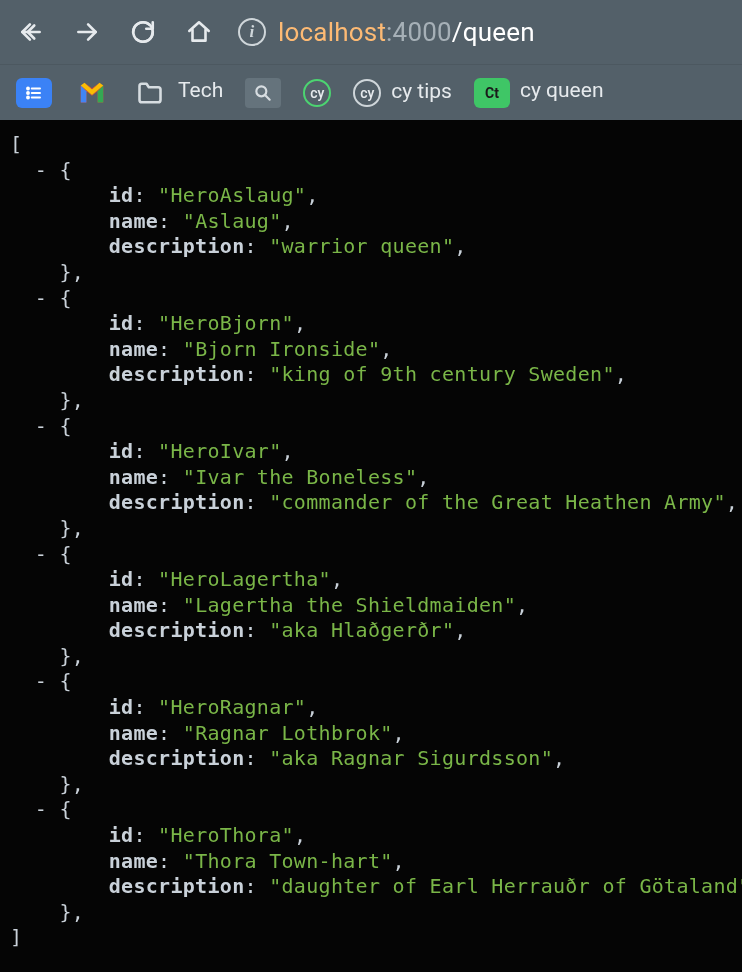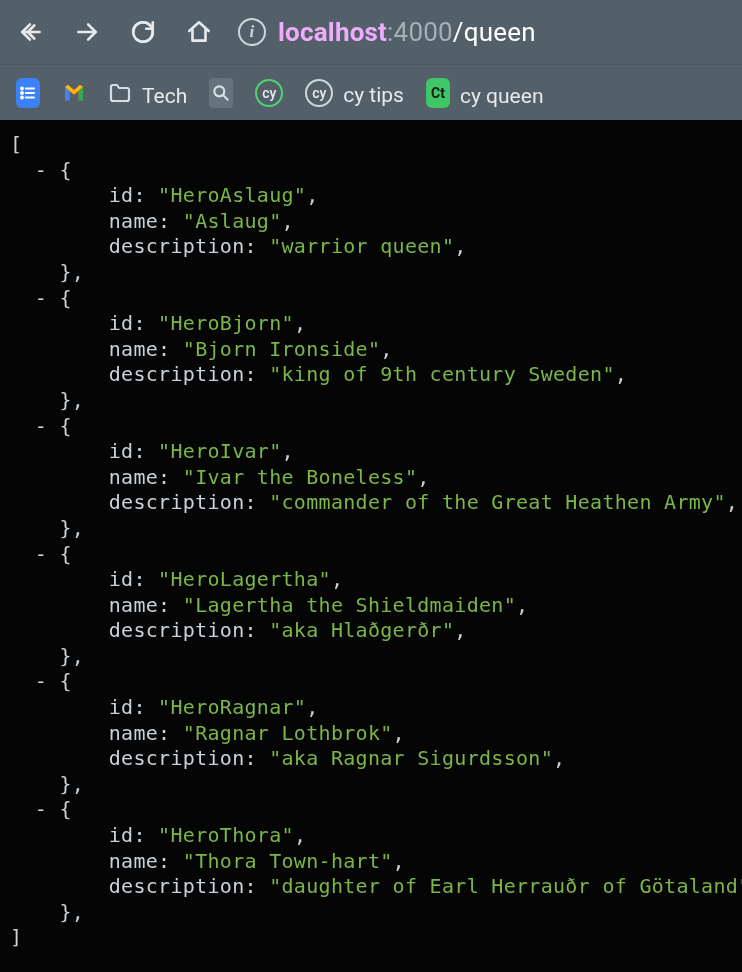--- a/index.html
+++ b/index.html
@@ -35,21 +35,21 @@
   .url-bar {
     display: flex;
     align-items: center;
     gap: 12px;
     flex: 1;
     color: #e6eaed;
     font-size: 26px;
     font-weight: 400;
     letter-spacing: 0.2px;
   }
-  .url-host { color: #f0abfc; font-weight: bold; }
+  .url-host { color: #fdba74; }
   .url-port { color: #a6b0b7; }
   .url-path { color: #ffffff; }
   .info-icon {
     width: 28px;
     height: 28px;
     border: 2px solid #cfd6da;
     border-radius: 50%;
     display: flex;
     align-items: center;
     justify-content: center;
@@ -65,30 +65,30 @@
     background: #536069;
     height: 56px;
     display: flex;
     align-items: center;
     padding: 0 14px;
     gap: 18px;
     border-top: 1px solid rgba(0,0,0,0.08);
   }
   .bookmark {
     display: flex;
-    align-items: flex-end;
+    align-items: flex-start;
     gap: 10px;
     color: #e6eaed;
     font-size: 21px;
     cursor: pointer;
     padding: 4px 2px;
     border-radius: 4px;
   }
   .bm-icon {
-    width: 24px;
+    width: 36px;
     height: 30px;
     display: flex;
     align-items: center;
     justify-content: center;
     border-radius: 6px;
   }
   .bm-list-icon {
     background: #3b82f6;
     color: #fff;
   }
@@ -130,21 +130,21 @@
     font-size:20px;
     line-height:1.28;
     padding:12px 10px 20px 10px;
     white-space: pre;
     letter-spacing: 0.3px;
     height: calc(972px - 120px);
     overflow-y: hidden;
   }
   .json-view .bracket { color:#c9d1d9; }
   .json-view .dash { color:#c9d1d9; }
-  .json-view .key { color:#c9d1d9; font-weight:400;margin-top:23px; }
+  .json-view .key { color:#c9d1d9; font-weight:700;margin-top:23px; }
   .json-view .colon { color:#c9d1d9; }
   .json-view .string { color:#7ab648; }
   .json-view .comma { color:#c9d1d9; }
 </style>
 </head>
 <body>
 
 <div class="toolbar">
   <div class="nav-btn">
     <svg width="26" height="26" viewBox="0 0 24 24" fill="none" stroke="currentColor" stroke-width="2.4" stroke-linecap="round" stroke-linejoin="round">

